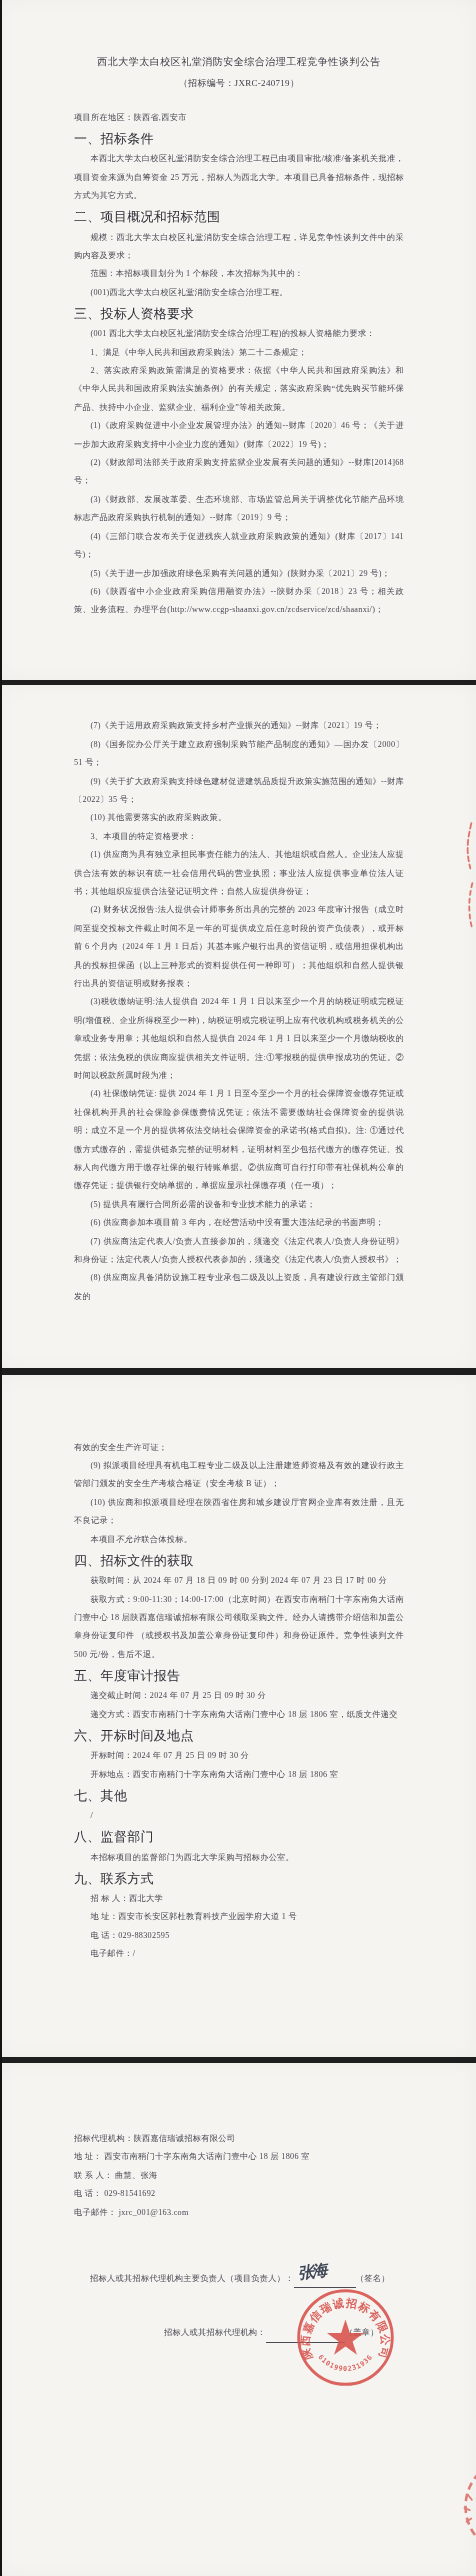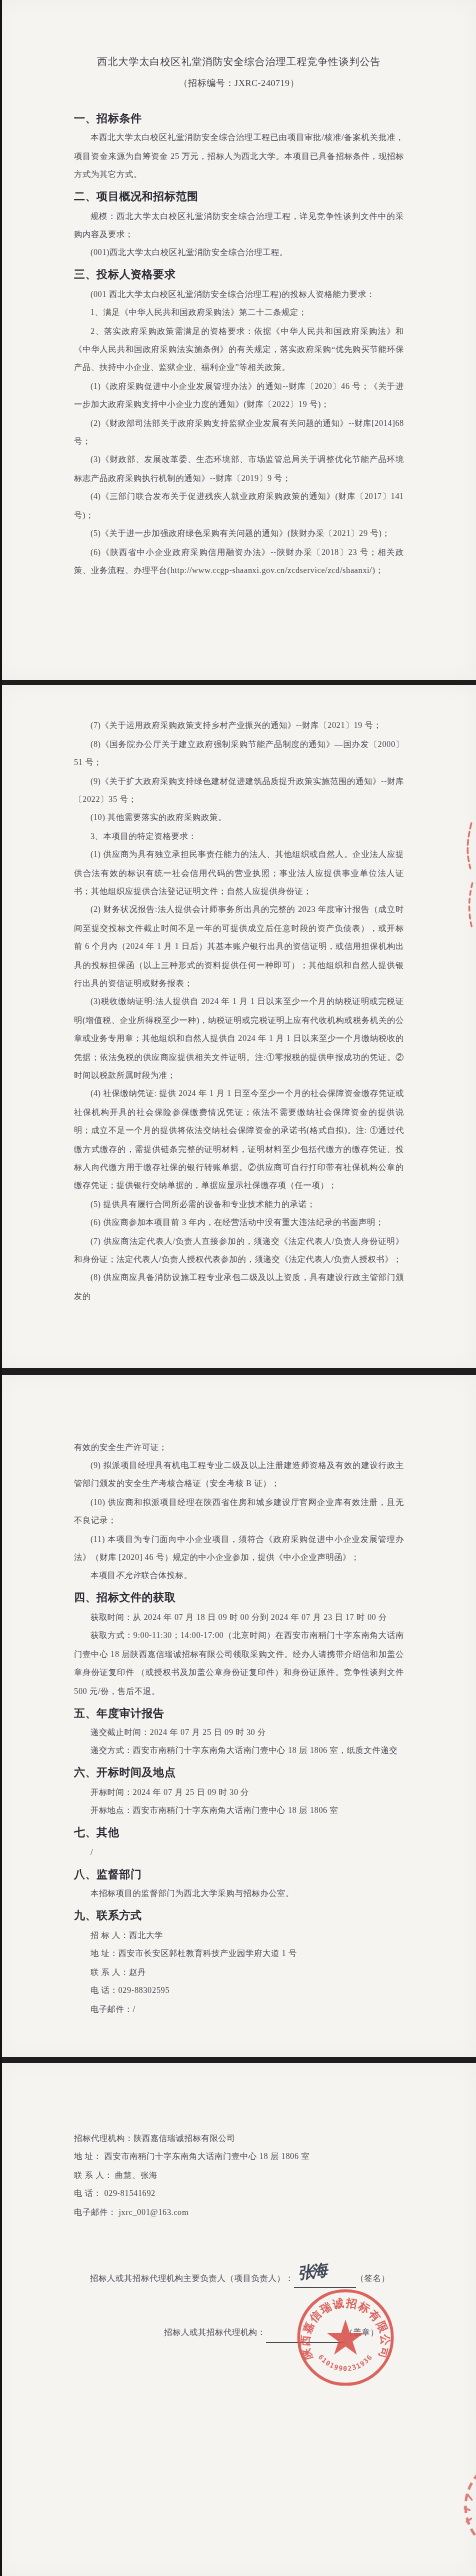--- a/index.html
+++ b/index.html
@@ -48,22 +48,22 @@
     text-align:center;
     font-size:9px;
     line-height:21px;
     color:#3c3c46;
     margin-bottom:14.7px;
   }
   .blk{margin:0;}
   .blk.para{text-indent:2em;}
   .blk.flush{text-indent:0;}
   .blk.heading{
-    font-size:11px;
-    font-weight:bold;
+    font-size:13px;
+    font-weight:normal;
     color:#2d2d36;
     margin:2.6px 0 2.1px 0;
     text-indent:0;
     letter-spacing:0.3px;
   }
   .em-slant{font-style:italic;}
   
   .sig-row{
     position:relative;
     margin:0;
@@ -119,24 +119,26 @@
 <body>
 
 <div class="canvas">
   <div class="left-scan-edge"></div>
 
   <div class="page page1">
     <div class="content">
       <div class="doc-title">西北大学太白校区礼堂消防安全综合治理工程竞争性谈判公告</div>
       <div class="doc-subtitle">（招标编号：JXRC-240719）</div>
       <div>
+          <p class="blk flush">项目所在地区：陕西省,西安市</p>
           <h2 class="blk heading">一、招标条件</h2>
           <p class="blk para">本西北大学太白校区礼堂消防安全综合治理工程已由项目审批/核准/备案机关批准，项目资金来源为自筹资金 25 万元，招标人为西北大学。本项目已具备招标条件，现招标方式为其它方式。</p>
           <h2 class="blk heading">二、项目概况和招标范围</h2>
           <p class="blk para">规模：西北大学太白校区礼堂消防安全综合治理工程，详见竞争性谈判文件中的采购内容及要求；</p>
+          <p class="blk para">范围：本招标项目划分为 1 个标段，本次招标为其中的：</p>
           <p class="blk para">(001)西北大学太白校区礼堂消防安全综合治理工程。</p>
           <h2 class="blk heading">三、投标人资格要求</h2>
           <p class="blk para">(001 西北大学太白校区礼堂消防安全综合治理工程)的投标人资格能力要求：</p>
           <p class="blk para">1、满足《中华人民共和国政府采购法》第二十二条规定；</p>
           <p class="blk para">2、落实政府采购政策需满足的资格要求：依据《中华人民共和国政府采购法》和《中华人民共和国政府采购法实施条例》的有关规定，落实政府采购“优先购买节能环保产品、扶持中小企业、监狱企业、福利企业”等相关政策。</p>
           <p class="blk para">(1)《政府采购促进中小企业发展管理办法》的通知--财库〔2020〕46 号；《关于进一步加大政府采购支持中小企业力度的通知》(财库〔2022〕19 号)；</p>
           <p class="blk para">(2)《财政部司法部关于政府采购支持监狱企业发展有关问题的通知》--财库[2014]68 号；</p>
           <p class="blk para">(3)《财政部、发展改革委、生态环境部、市场监管总局关于调整优化节能产品环境标志产品政府采购执行机制的通知》--财库〔2019〕9 号；</p>
           <p class="blk para">(4)《三部门联合发布关于促进残疾人就业政府采购政策的通知》(财库〔2017〕141 号)；</p>
           <p class="blk para">(5)《关于进一步加强政府绿色采购有关问题的通知》(陕财办采〔2021〕29 号)；</p>
@@ -168,39 +170,37 @@
       <path d="M16,120 C8,150 8,180 16,208" fill="none" stroke="#d8564e" stroke-width="3.5" stroke-linecap="round" stroke-dasharray="8 7"></path>
     </svg>
   </div>
 
   <div class="page page3">
     <div class="content">
       <div>
           <p class="blk flush">有效的安全生产许可证；</p>
           <p class="blk para">(9) 拟派项目经理具有机电工程专业二级及以上注册建造师资格及有效的建设行政主管部门颁发的安全生产考核合格证（安全考核 B 证）；</p>
           <p class="blk para">(10) 供应商和拟派项目经理在陕西省住房和城乡建设厅官网企业库有效注册，且无不良记录；</p>
-          <p class="blk para">(11) 本项目为专门面向中小企业项目，须符合《政府采购促进中小企业发展管理办法》（财库 [2020] 46 号）规定的中小企业参加，提供《中小企业声明函》；</p>
           <p class="blk para"><span>本项目</span><span class="em-slant">不允许</span><span>联合体投标。</span></p>
           <h2 class="blk heading">四、招标文件的获取</h2>
           <p class="blk para">获取时间：从 2024 年 07 月 18 日  09 时 00 分到 2024 年 07 月 23 日  17 时 00 分</p>
           <p class="blk para">获取方式：9:00-11:30；14:00-17:00（北京时间）在西安市南稍门十字东南角大话南门壹中心 18 层陕西嘉信瑞诚招标有限公司领取采购文件。经办人请携带介绍信和加盖公章身份证复印件 （或授权书及加盖公章身份证复印件）和身份证原件。竞争性谈判文件 500 元/份，售后不退。</p>
           <h2 class="blk heading">五、年度审计报告</h2>
           <p class="blk para">递交截止时间：2024 年 07 月 25 日  09 时 30 分</p>
           <p class="blk para">递交方式：西安市南稍门十字东南角大话南门壹中心 18 层 1806 室，纸质文件递交</p>
           <h2 class="blk heading">六、开标时间及地点</h2>
           <p class="blk para">开标时间：2024 年 07 月 25 日  09 时 30 分</p>
           <p class="blk para">开标地点：西安市南稍门十字东南角大话南门壹中心 18 层 1806 室</p>
           <h2 class="blk heading">七、其他</h2>
           <p class="blk para">/</p>
           <h2 class="blk heading">八、监督部门</h2>
           <p class="blk para">本招标项目的监督部门为西北大学采购与招标办公室。</p>
           <h2 class="blk heading">九、联系方式</h2>
           <p class="blk para">招  标  人：西北大学</p>
           <p class="blk para">地      址：西安市长安区郭杜教育科技产业园学府大道 1 号</p>
-          <p class="blk para">联  系  人：赵丹</p>
           <p class="blk para">电      话：029-88302595</p>
           <p class="blk para">电子邮件：/</p>
         </div>
     </div>
   </div>
 
   <div class="page page4">
     <div class="content">
       <div>
           <p class="blk flush">招标代理机构：陕西嘉信瑞诚招标有限公司</p>

